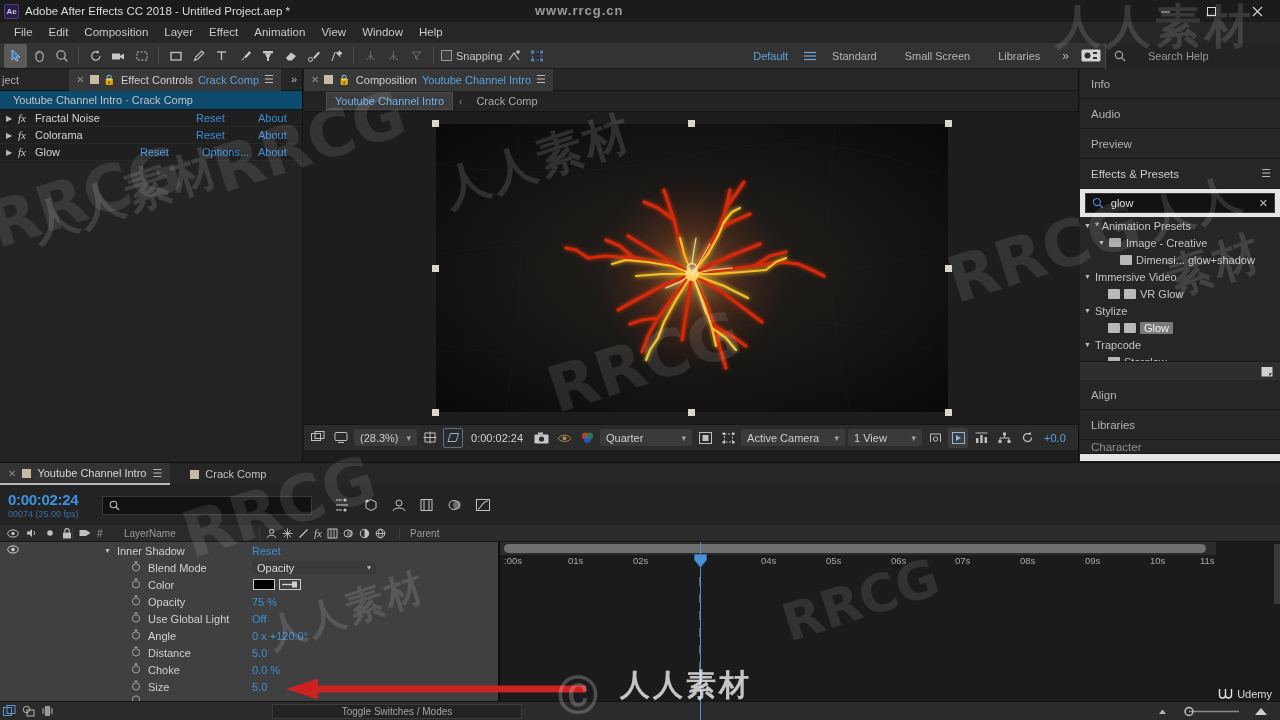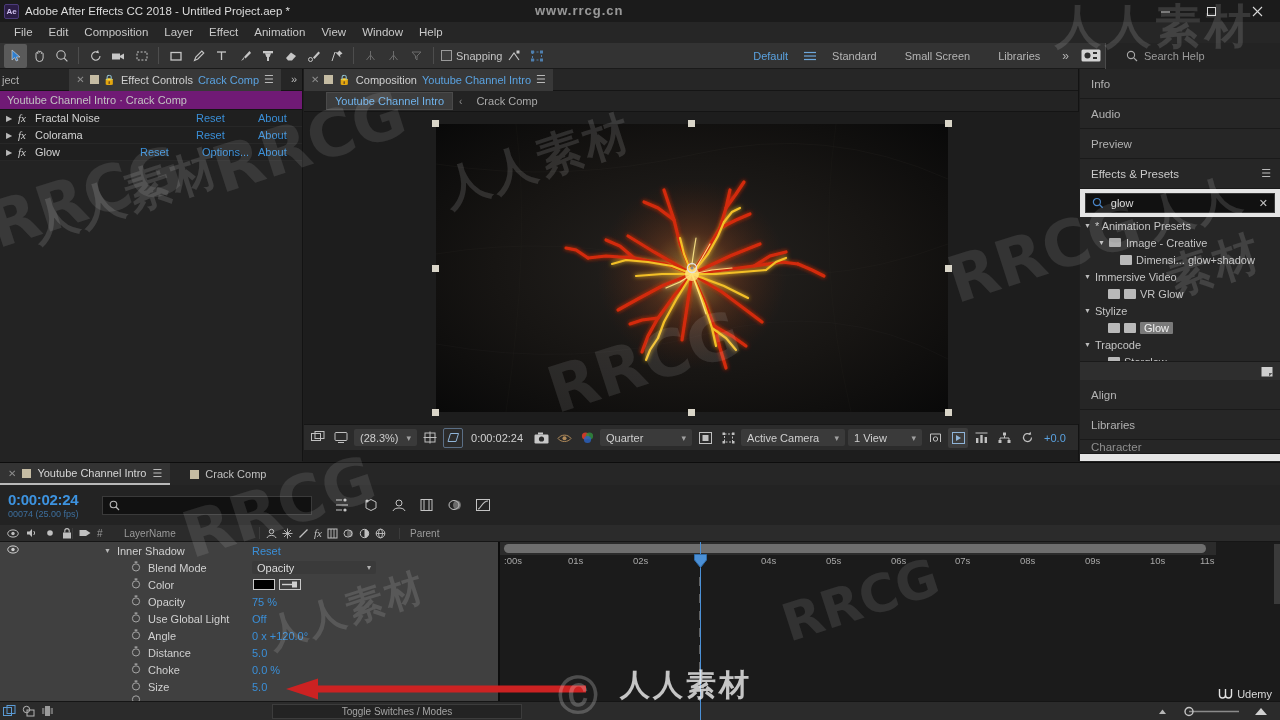--- a/index.html
+++ b/index.html
@@ -51,22 +51,22 @@
   .tool.active { background: #5a5a5a; border-radius: 2px; }
   .tool svg { display:block; }
   .tool-sep { width: 1px; height: 17px; background: #4d4d4d; margin: 0 5px; }
   .snapping { display:flex; align-items:center; gap:4px; margin-left:2px; font-size: 11px; color:#c3c3c3;}
   .snap-box { width: 11px; height: 11px; border: 1px solid #9a9a9a; background: #3d3d3d; }
   .ws-area { margin-left: auto; display: flex; align-items: center; height: 26px; }
   .ws-item { padding: 0 14px; font-size: 11px; color: #b4b4b4; line-height: 26px; }
   .ws-item.sel { color: #5aa2e0; }
   .ws-chev { padding: 0 8px; color: #b4b4b4; font-size: 12px; }
   .searchhelp {
-    display:flex; align-items:center; gap:6px; width: 175px; height: 26px;
-    background: #232323; padding-left: 20px; border-left:1px solid #4a4a4a;
+    display:flex; align-items:center; gap:22px; width: 175px; height: 26px;
+    background: #232323; padding-left: 8px; border-left:1px solid #4a4a4a;
   }
   .searchhelp span { color: #9a9a9a; font-size: 11px; }
 
   
   .panel-tabbar {
     height: 22px; background: #262626; display: flex; align-items: center;
     border-bottom: 1px solid #151515;
   }
   .ptab {
     height: 22px; display: flex; align-items: center; gap: 5px;
@@ -81,22 +81,22 @@
 
   
   .fx-panel {
     position: absolute; left: 0; top: 69px; width: 303px; height: 392px;
     background: #1f1f1f; border-right: 1px solid #131313;
   }
   .fx-tabbar { position: relative; }
   .fx-tabbar .left-lbl { font-size: 11px; color:#b0b0b0; padding-left: 2px; }
   .fx-dbl { position:absolute; right: 5px; top: 4px; color: #b9b9b9; font-size: 11px; }
   .fx-subhdr {
-    height: 19px; background: #701a75; display: flex; align-items: center;
-    padding-left: 7px; font-size: 11px; color: #c2c2c2;
+    height: 19px; background: #0c4a6e; display: flex; align-items: center;
+    padding-left: 13px; font-size: 11px; color: #c2c2c2;
     border-bottom: 1px solid #141414;
   }
   .fx-row {
     height: 17px; display: flex; align-items: center;
     border-bottom: 1px solid #272727; font-size: 11px;
   }
   .fx-arrow { width: 18px; text-align: center; color: #b9b9b9; font-size: 8px; }
   .fx-fx { width: 17px; color: #cfcfcf; font-style: italic; font-size: 11px; font-family: "Liberation Serif", serif; }
   .fx-name { color: #d2d2d2; flex: 1; }
   .fx-link { color: #3a8fd8; font-size: 11px; }

